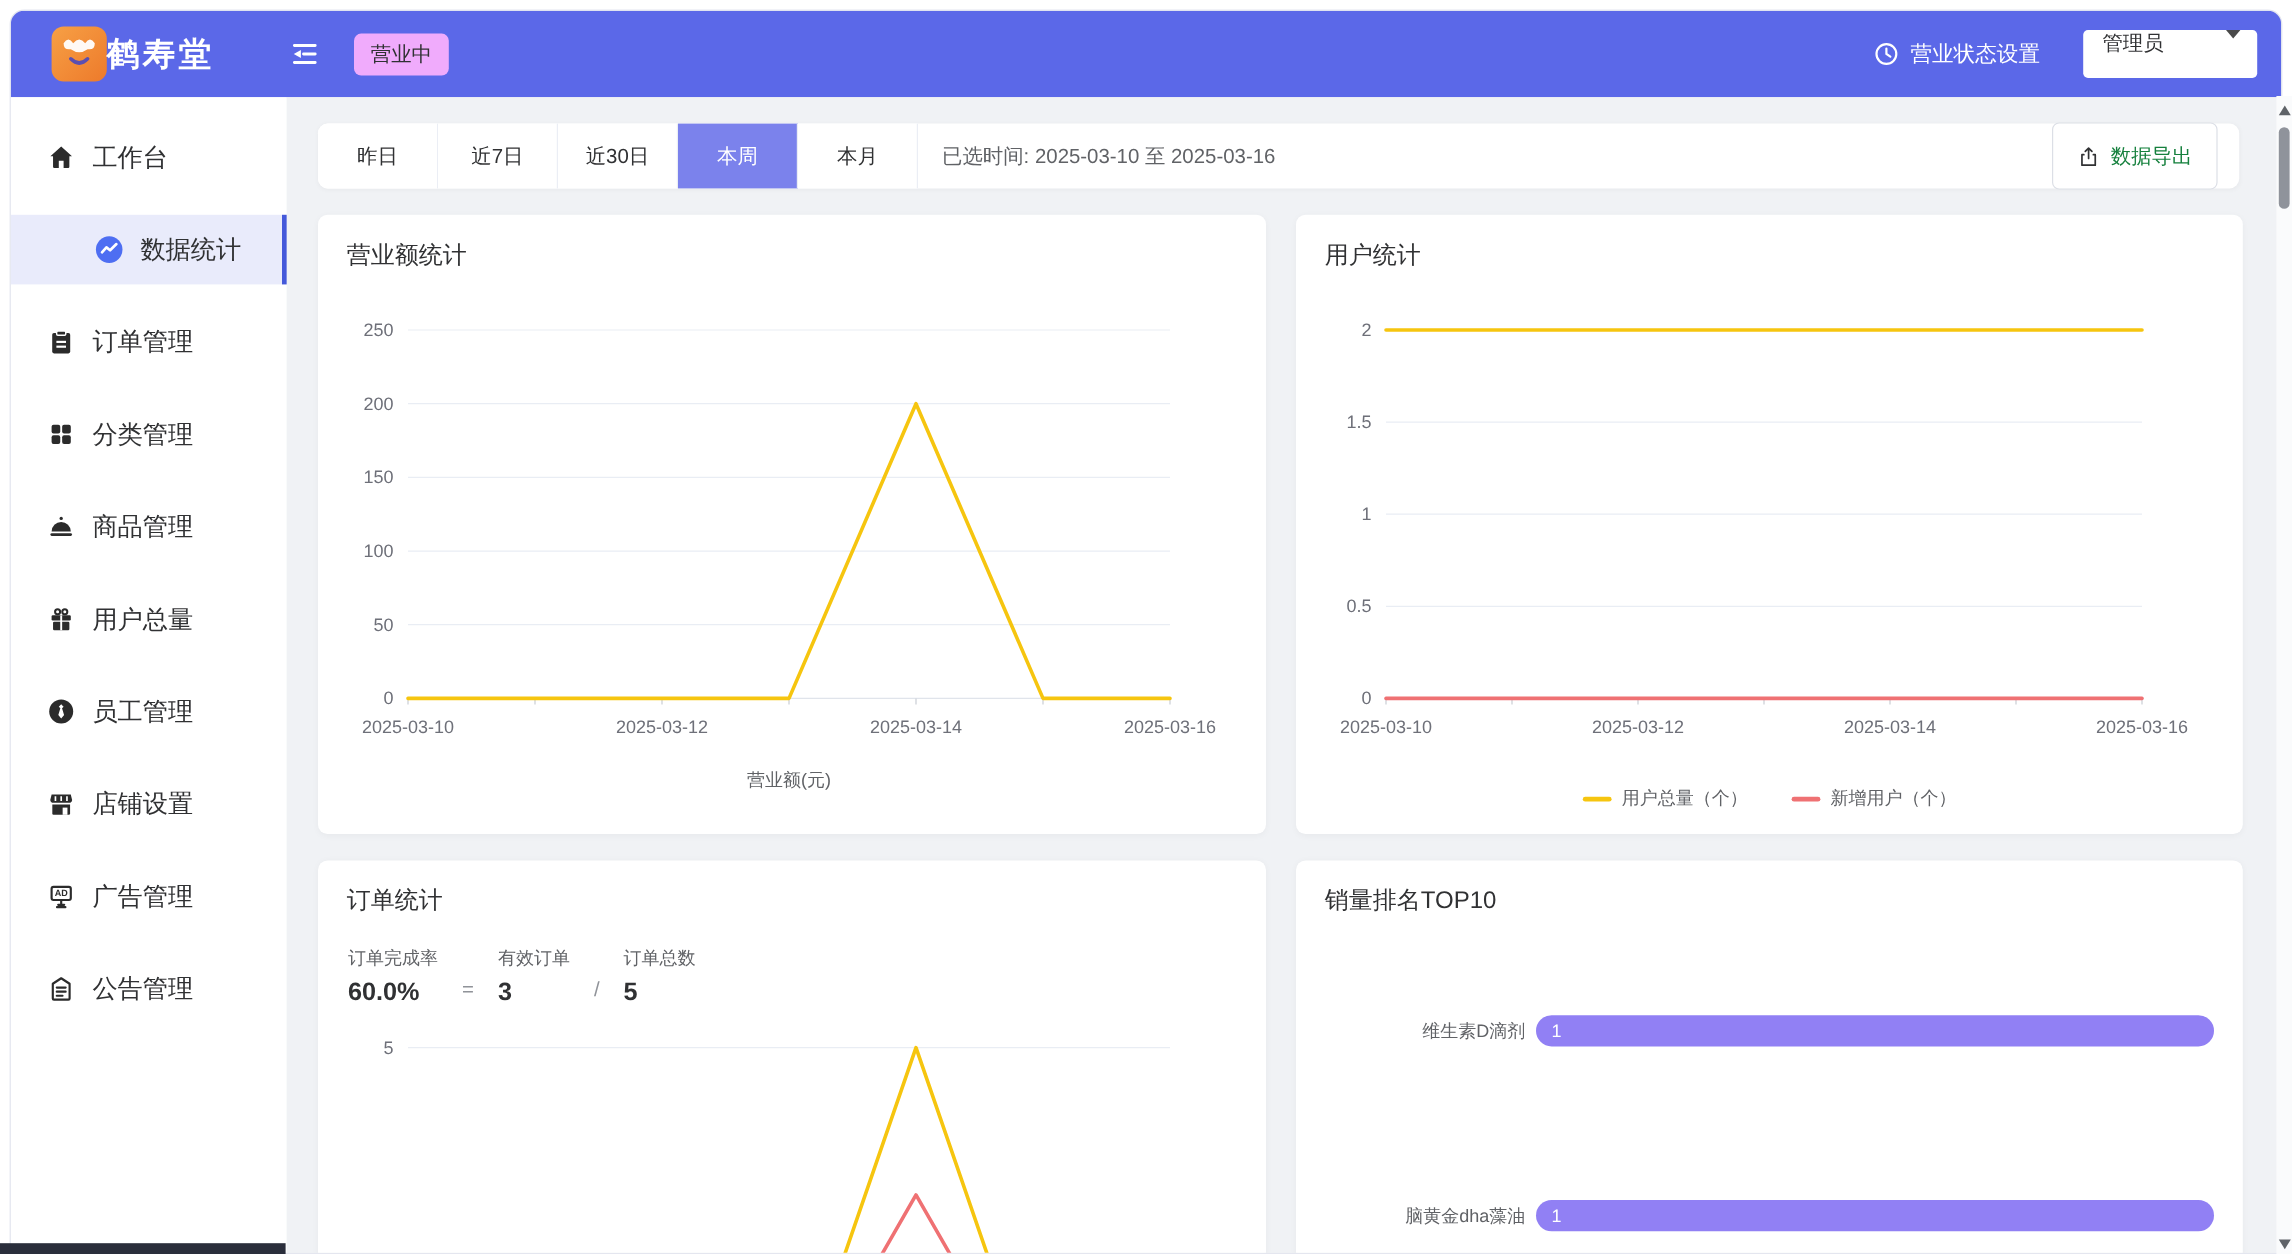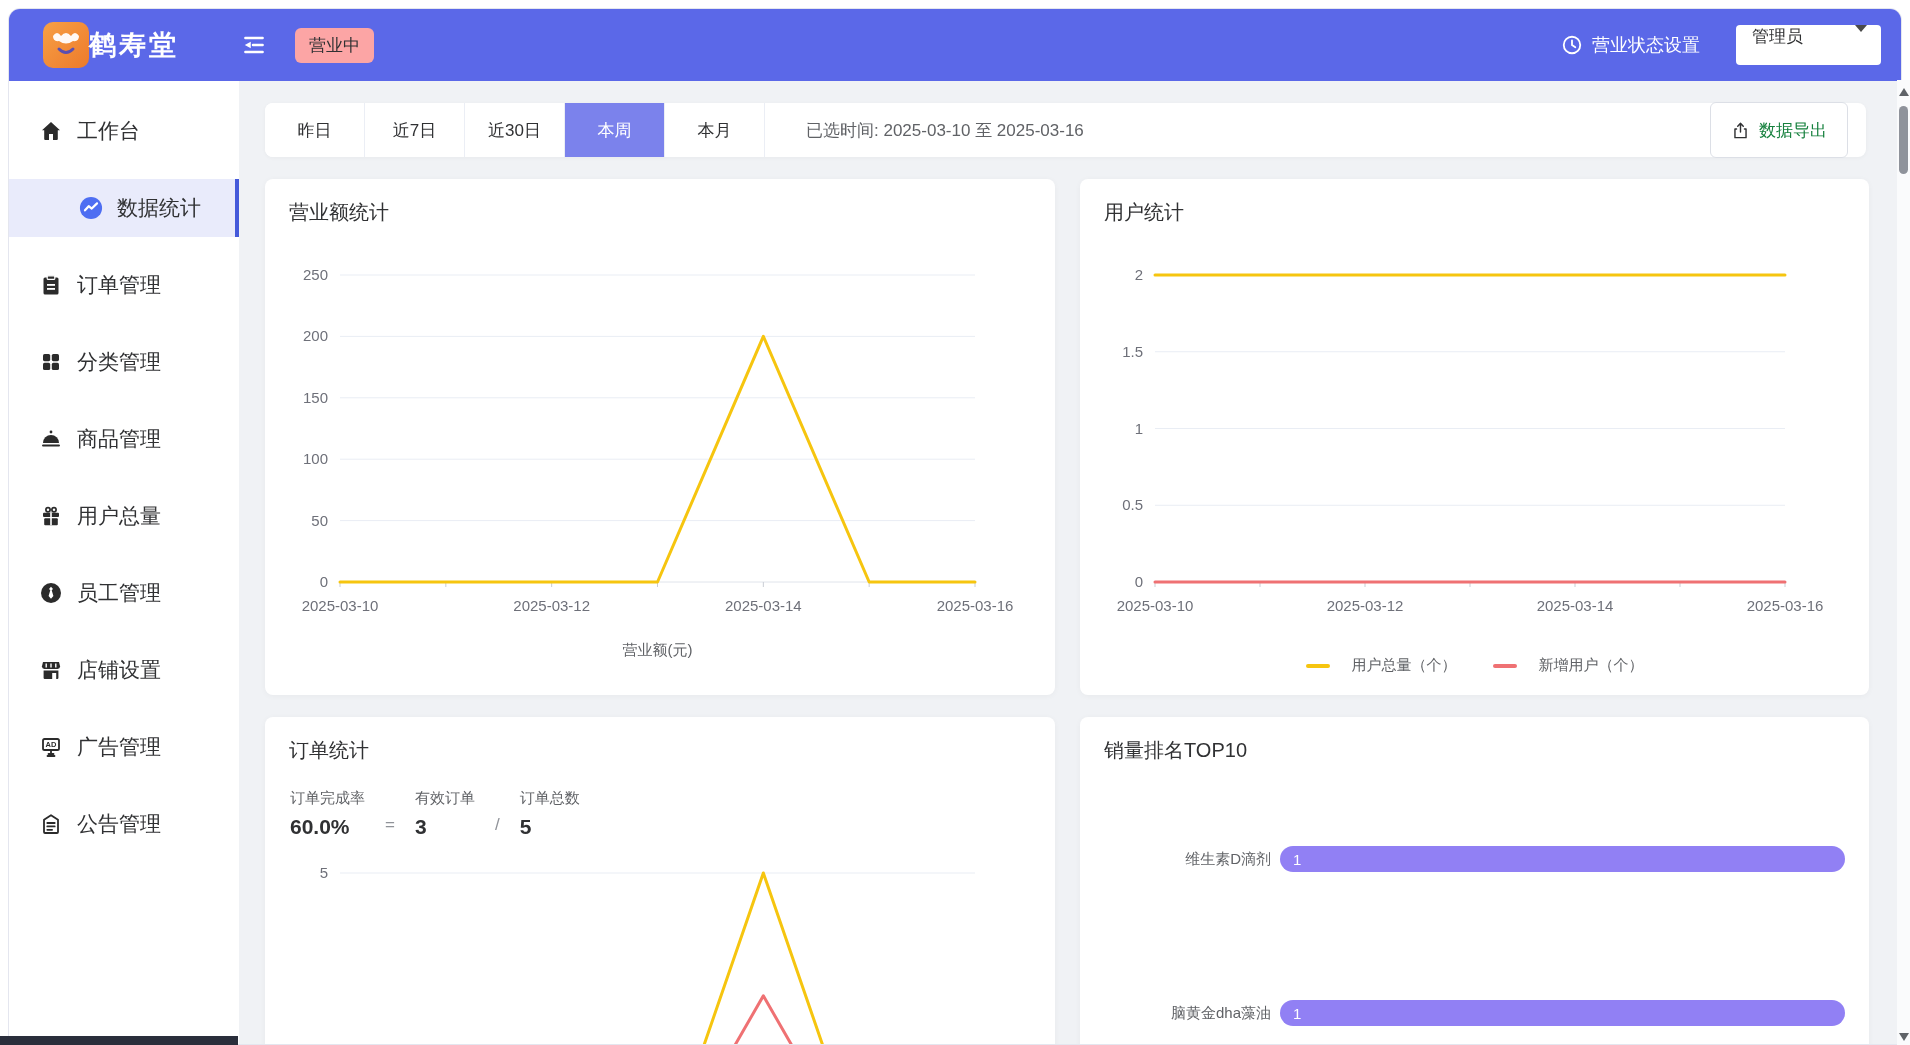--- a/index.html
+++ b/index.html
@@ -7,53 +7,53 @@
   *{box-sizing:border-box;}
   .app{position:absolute;left:8px;top:8px;right:8px;bottom:0;border:1px solid #E4E6EF;
     border-radius:12px 12px 0 0;overflow:hidden;background:#F0F2F5;}
   
   .header{position:absolute;left:0;top:0;right:0;height:72px;background:#5B68E8;
     display:flex;align-items:center;}
   .logo{width:46px;height:46px;border-radius:10px;margin-left:34px;flex:0 0 auto;
     background:linear-gradient(135deg,#F7A045,#ED7A2B);display:flex;align-items:center;justify-content:center;}
   .app-title{color:#fff;font-size:27px;font-weight:700;letter-spacing:3px;}
   .collapse{margin-left:62px;width:26px;height:26px;cursor:pointer;}
-  .badge{margin-left:28px;background:#fca5a5;color:#303133;font-size:17px;padding:6px 14px;border-radius:6px;}
+  .badge{margin-left:28px;background:#f0abfc;color:#303133;font-size:17px;padding:6px 14px;border-radius:6px;}
   .status-set{margin-left:auto;display:flex;align-items:center;gap:9px;color:#fff;font-size:18px;cursor:pointer;text-align:right;}
   .user-box{margin-left:36px;margin-right:20px;width:145px;height:40px;background:#fff;border-radius:4px;
     display:flex;cursor:pointer;}
   .user-box .uname{font-size:17px;color:#303133;margin-left:16px;}
   .caret{margin-left:auto;margin-right:14px;width:0;height:0;border-left:6px solid transparent;
     border-right:6px solid transparent;border-top:7px solid #4a4a4a;}
   
   .sidebar{position:absolute;left:0;top:72px;width:230px;bottom:0;background:#fff;padding-top:21px;}
   .side-item{position:relative;height:58px;margin-bottom:19px;display:flex;align-items:center;cursor:pointer;}
   .side-icon{margin-left:30px;width:24px;height:24px;flex:0 0 auto;}
   .side-icon svg{width:24px;height:24px;display:block;}
   .side-label{margin-left:14px;font-size:21px;color:#303133;}
   .side-item.selected{background:#E9EBFB;padding-left:40px;}
   .side-item.selected::after{content:"";position:absolute;right:0;top:0;width:4px;height:100%;background:#4459DA;}
   
   .content{position:absolute;left:230px;top:72px;right:0;bottom:0;background:#F0F2F5;}
   .filter-card{position:absolute;left:26px;top:22px;width:1601px;height:54px;background:#fff;border-radius:8px;
-    box-shadow:0 1px 4px rgba(0,0,0,.04);display:flex;align-items:center;gap:21px;}
+    box-shadow:0 1px 4px rgba(0,0,0,.04);display:flex;align-items:center;}
   .range-group{display:flex;height:54px;}
   .range-btn{width:100px;height:54px;border:none;border-right:1px solid #EBEEF5;background:#fff;
     font-size:17px;color:#303133;cursor:pointer;font-family:inherit;padding:0;}
   .range-btn:first-child{border-radius:8px 0 0 8px;}
   .range-btn.active{background:#7B82EC;color:#fff;}
   .sel-time{margin-left:20px;font-size:17px;color:#606266;}
   .export-btn{margin-left:auto;margin-right:18px;height:56px;padding:0 20px;background:#fff;
     border:1px solid #DCDFE6;border-radius:6px;display:flex;align-items:center;gap:9px;
     font-size:17px;color:#15803d;cursor:pointer;font-family:inherit;}
   .card{position:absolute;background:#fff;border-radius:8px;box-shadow:0 1px 6px rgba(0,0,0,.04);overflow:hidden;}
   .card-title{position:absolute;left:24px;top:20px;font-size:20px;font-weight:400;color:#303133;}
   .chart{position:absolute;left:0;top:0;pointer-events:none;}
   .legend{position:absolute;left:0;right:0;bottom:20px;display:flex;justify-content:center;gap:36px;}
-  .legend-entry{display:flex;align-items:center;gap:22px;font-size:15px;color:#606266;}
+  .legend-entry{display:flex;align-items:center;gap:9px;font-size:15px;color:#606266;}
   .dash{width:24px;height:4px;border-radius:2px;}
   .stats-row{position:absolute;left:25px;top:72px;display:flex;align-items:flex-end;}
   .stat-block{display:flex;flex-direction:column;gap:7px;}
   .stat-label{font-size:15px;color:#606266;}
   .stat-value{font-size:21px;font-weight:700;color:#303133;}
   .stat-sep{font-size:17px;color:#909399;margin:0 20px;padding-bottom:4px;}
   
   .scrollbar{position:absolute;right:0;top:80px;bottom:0;width:13px;background:#FAFBFC;}
   .sb-up{position:absolute;top:8px;left:2px;width:0;height:0;border-left:5px solid transparent;
     border-right:5px solid transparent;border-bottom:8px solid #5f6368;cursor:pointer;}

